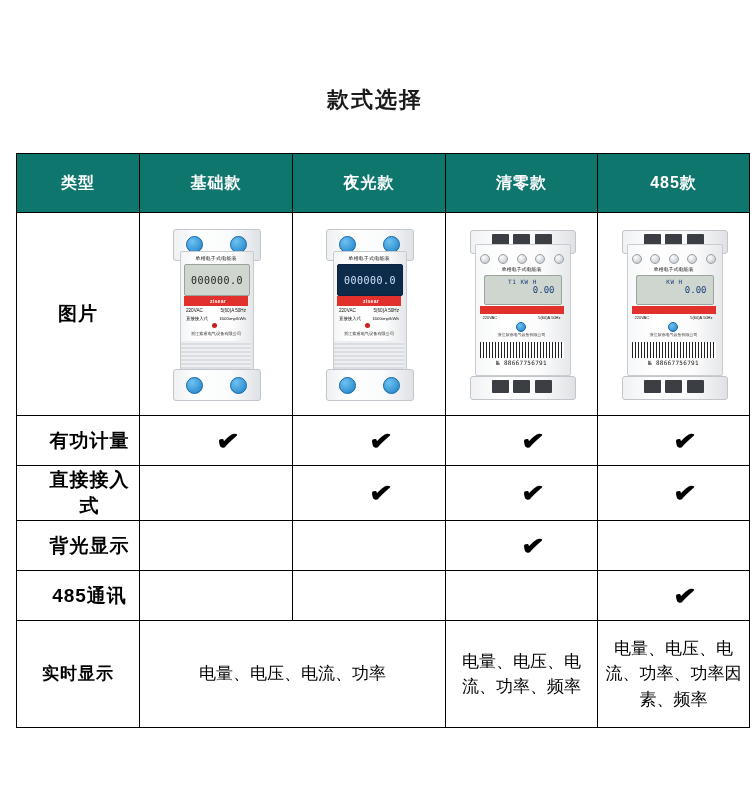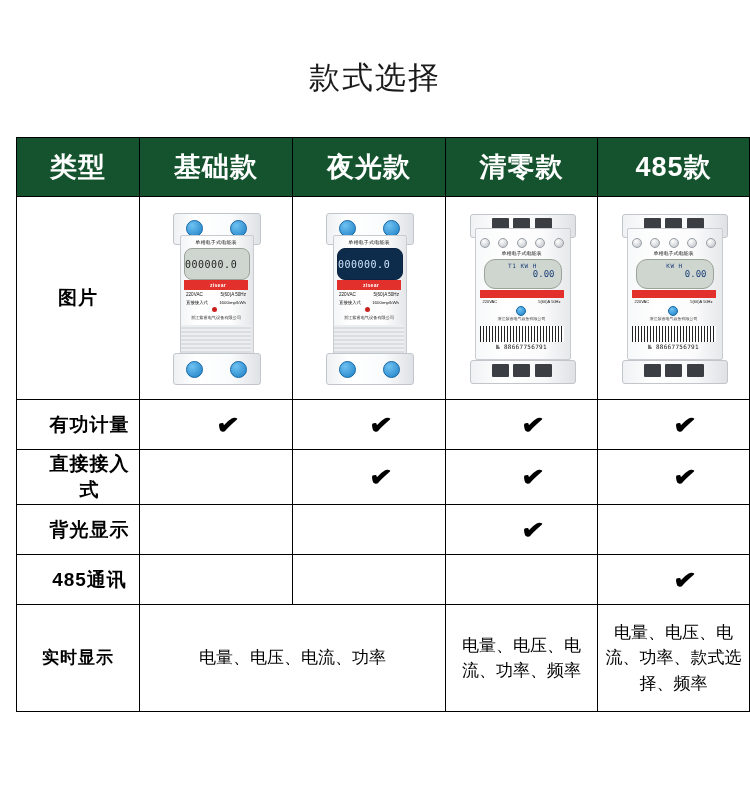--- a/index.html
+++ b/index.html
@@ -10,43 +10,43 @@
   body {
     width: 750px;
     height: 810px;
     font-family: "Liberation Sans", sans-serif;
     color: #000;
     position: relative;
     overflow: hidden;
   }
   .page-title {
     text-align: center;
-    font-size: 31px;
-    font-weight: normal;
+    font-size: 22px;
+    font-weight: bold;
     letter-spacing: 2px;
-    padding-top: 57px;
+    padding-top: 85px;
     color: #1a1a1a;
   }
   .table-wrap {
     margin: 38px 16px 0 16px;
   }
   table.spec {
     border-collapse: collapse;
     width: 718px;
     table-layout: fixed;
   }
   table.spec td, table.spec th {
     border: 1px solid #000;
     text-align: center;
     vertical-align: middle;
   }
   thead th {
-    background: #14532d;
+    background: #0f766e;
     color: #fff;
-    font-size: 27px;
+    font-size: 16px;
     font-weight: bold;
     height: 56px;
     letter-spacing: 1px;
   }
   .rowlabel {
     font-size: 19px;
     font-weight: bold;
     letter-spacing: 1px;
   }
   .img-row td {
@@ -136,23 +136,24 @@
     letter-spacing: .2px;
   }
   .meterA .lcd {
     position: absolute;
     left: 11px;
     top: 35px;
     width: 64px;
     height: 30px;
     background: #cfd6cf;
     border: 1px solid #9aa39a;
-    border-radius: 8px;
+    border-radius: 2px;
     display: flex;
     align-items: center;
+    justify-content: center;
   }
   .meterA.night .lcd {
     background: #0d2b4a;
     border-color: #0b2340;
   }
   .meterA .lcd .digits {
     font-family: "DejaVu Sans Mono", monospace;
     font-size: 10px;
     letter-spacing: 0.5px;
     color: #222;
@@ -291,21 +292,21 @@
     color: #111;
   }
   .meterC .clcd {
     position: absolute;
     left: 14px;
     top: 45px;
     width: 76px;
     height: 28px;
     background: #cfd6cf;
     border: 1px solid #9aa39a;
-    border-radius: 11px;
+    border-radius: 2px;
   }
   .meterC .clcd .row1 {
     font-family: "DejaVu Sans Mono", monospace;
     font-size: 6px;
     color: #1b3f7a;
     padding: 2px 4px 0 4px;
     letter-spacing: .5px;
   }
   .meterC .clcd .row2 {
     font-family: "DejaVu Sans Mono", monospace;
@@ -589,18 +590,18 @@
         <td><span class="check"></span></td>
         <td><span class="check"></span></td>
         <td><span class="check">✔</span></td>
       </tr>
 
 
       <tr class="disp-row">
         <td class="rowlabel">实时显示</td>
         <td colspan="2">电量、电压、电流、功率</td>
         <td>电量、电压、电流、功率、频率</td>
-        <td>电量、电压、电流、功率、款式选择、频率</td>
+        <td>电量、电压、电流、功率、功率因素、频率</td>
       </tr>
 
     </tbody>
   </table>
 </div>
 
 </body></html>

